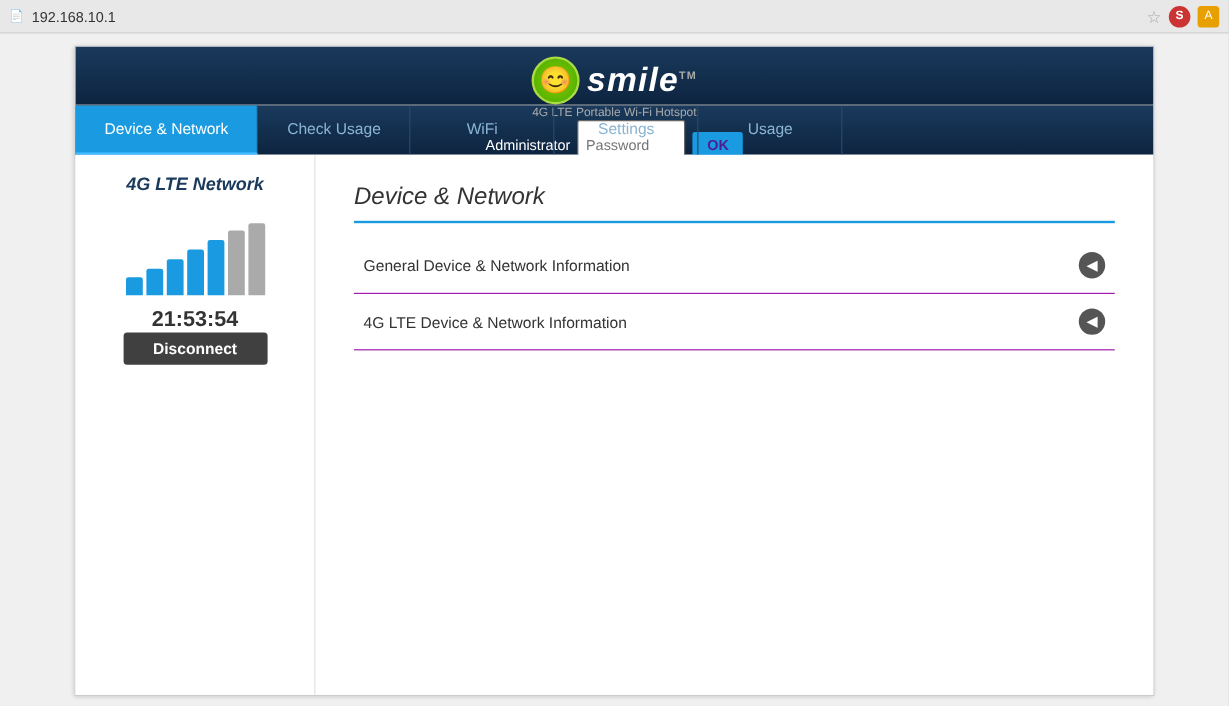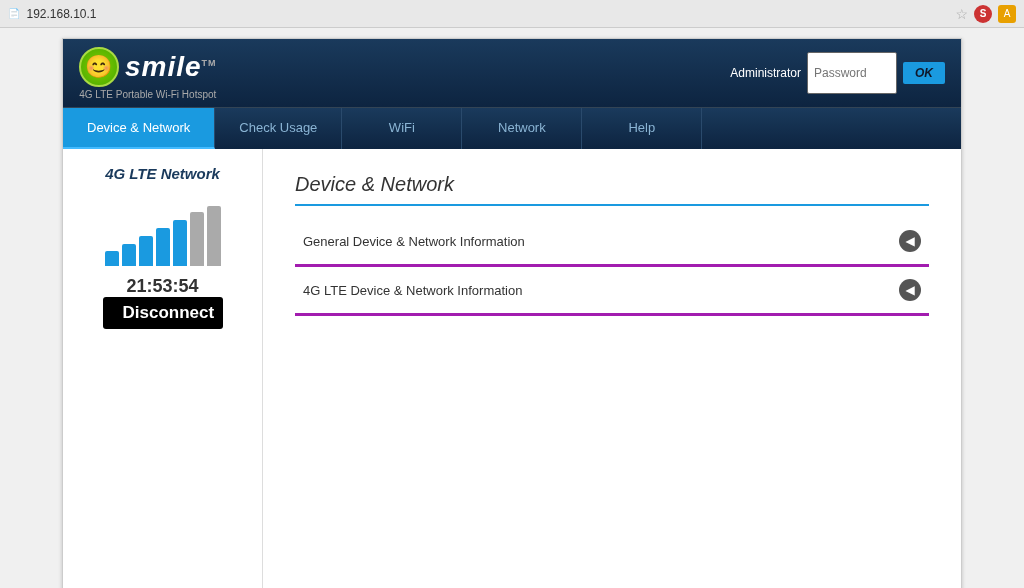--- a/index.html
+++ b/index.html
@@ -55,21 +55,22 @@
       box-shadow: 0 1px 4px rgba(0,0,0,0.2);
     }
 
     
     .app-header {
       background: linear-gradient(to bottom, #1a3a5c, #0d2440);
       display: flex;
       align-items: center;
       justify-content: space-between;
       padding: 8px 16px;
-      height: 68px;
+      height: 48px;
+      flex-direction: column;
     }
     .logo-area {
       display: flex;
       flex-direction: column;
       align-items: center;
     }
     .logo-smile {
       display: flex;
       align-items: center;
       gap: 6px;
@@ -121,29 +122,28 @@
       border: 1px solid #666;
       background: #fff;
       padding: 20px 6px;
       font-size: 12px;
       width: 90px;
       height: 22px;
       border-radius: 2px;
     }
     .ok-button {
       background: #1a9ae0;
-      color: #0f172a;
+      color: #4c1d95;
       border: none;
       padding: 3px 12px;
       font-size: 12px;
       font-weight: bold;
       cursor: pointer;
       height: 22px;
       border-radius: 2px;
-      font-style: italic;
     }
 
     
     .nav-bar {
       background: linear-gradient(to bottom, #1a3a5c, #0d2440);
       display: flex;
       border-top: 1px solid #345;
     }
     .nav-item {
       padding: 12px 24px;
@@ -198,25 +198,25 @@
       border-radius: 2px 2px 0 0;
     }
     .bar.active { background: #1a9ae0; }
     .bar.inactive { background: #aaa; }
     .timer {
       font-size: 18px;
       font-weight: bold;
       color: #333;
     }
     .disconnect-btn {
-      background: #000000;
+      background: #404040;
       color: white;
       border: none;
       padding: 6px 20px;
-      font-size: 17px;
+      font-size: 13px;
       font-weight: bold;
       cursor: pointer;
       border-radius: 3px;
       width: 120px;
       text-align: center;
     }
 
     
     .content-panel {
       flex: 1;
@@ -229,21 +229,21 @@
       color: #333;
       margin-bottom: 12px;
       padding-bottom: 8px;
       border-bottom: 2px solid #1a9ae0;
     }
     .menu-item-row {
       display: flex;
       align-items: center;
       justify-content: space-between;
       padding: 12px 8px;
-      border-bottom: 3px solid #a21caf;
+      border-bottom: 1px solid #a21caf;
       cursor: pointer;
     }
     .menu-item-label {
       color: #333;
       font-size: 13px;
     }
     .arrow-icon {
       width: 22px;
       height: 22px;
       background: #555;
@@ -294,24 +294,24 @@
       <div class="nav-item active">
         <span>Device &amp; Network</span>
       </div>
       <div class="nav-item">
         <span>Check Usage</span>
       </div>
       <div class="nav-item">
         <span>WiFi</span>
       </div>
       <div class="nav-item">
-        <span>Network</span>
+        <span>Settings</span>
       </div>
       <div class="nav-item">
-        <span>Help</span>
+        <span>Usage</span>
       </div>
     </div>
 
     <div class="main-content">
 
       <div class="sidebar">
         <div class="sidebar-title">4G LTE Network</div>
         <div class="signal-bars">
 
         <div class="bar active" style="height: 15px;"></div>

